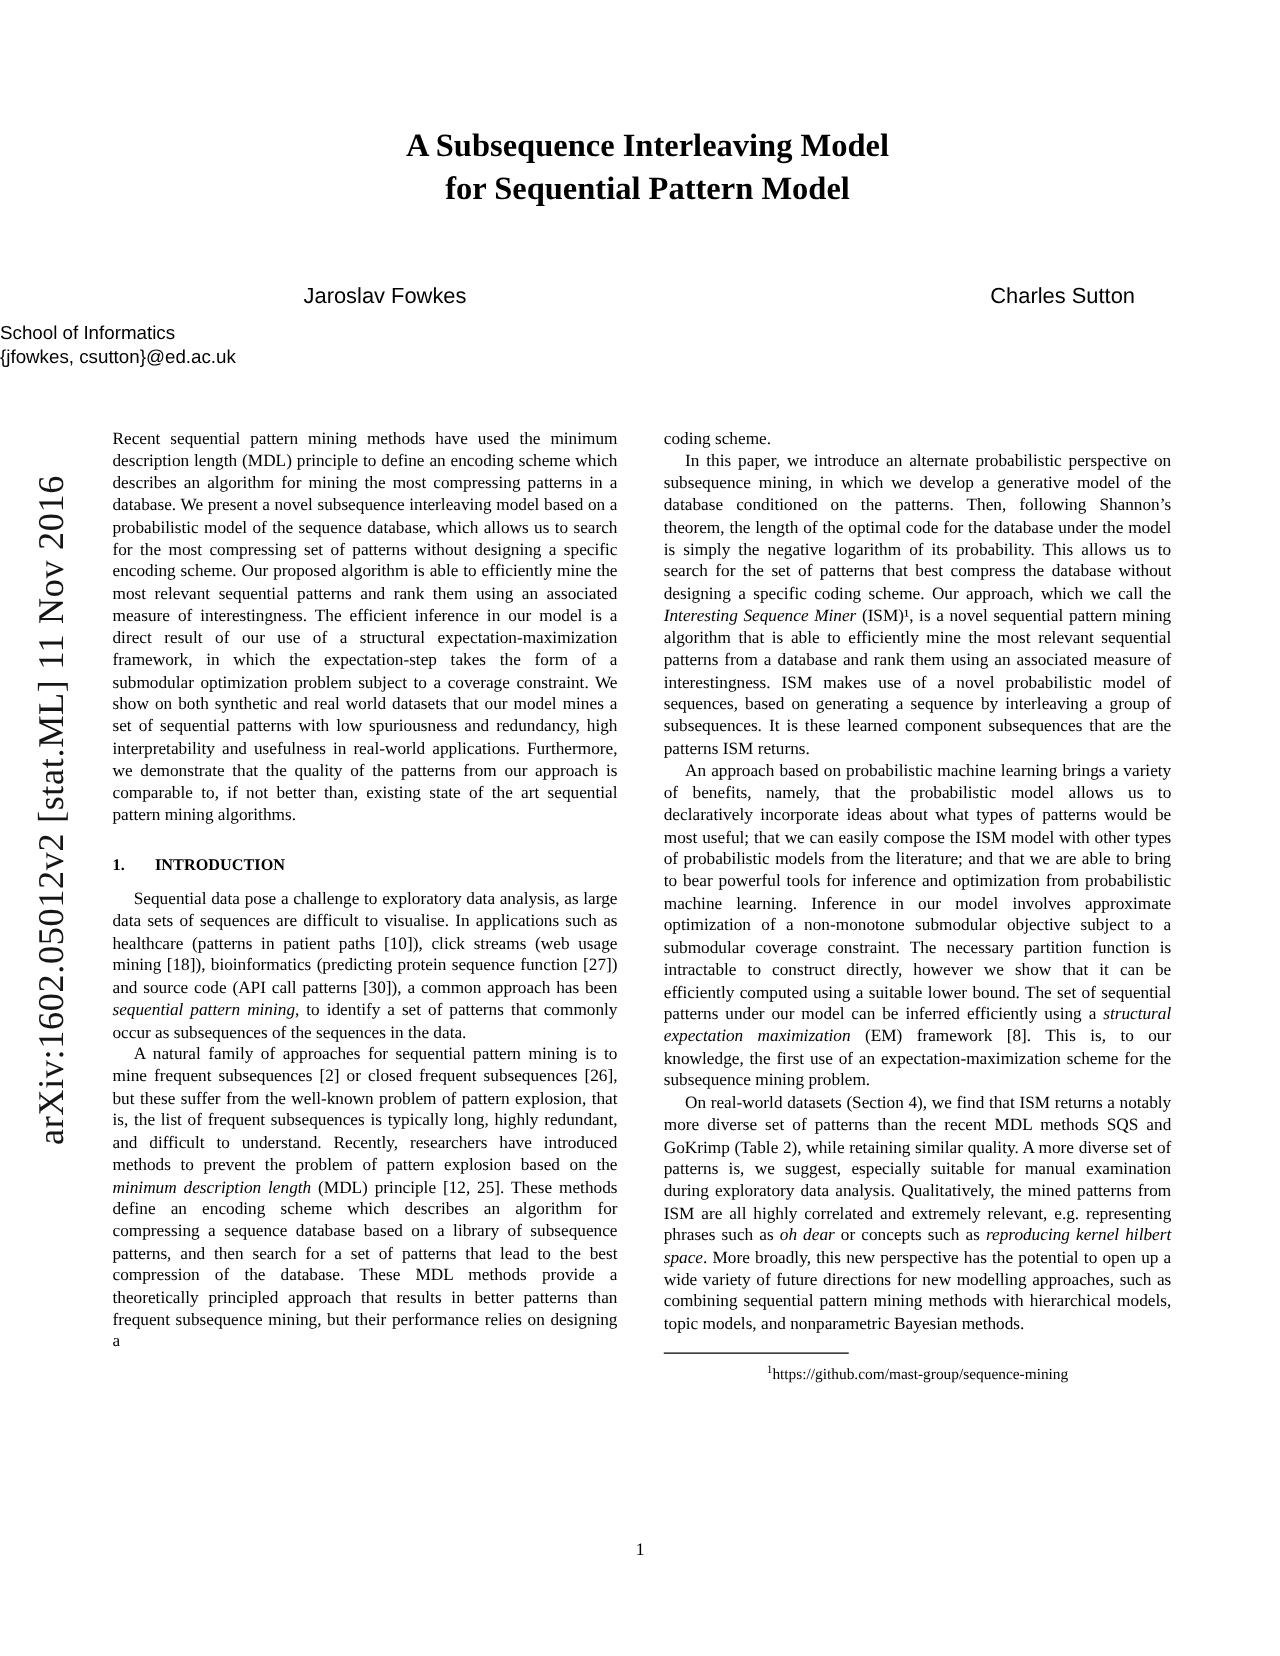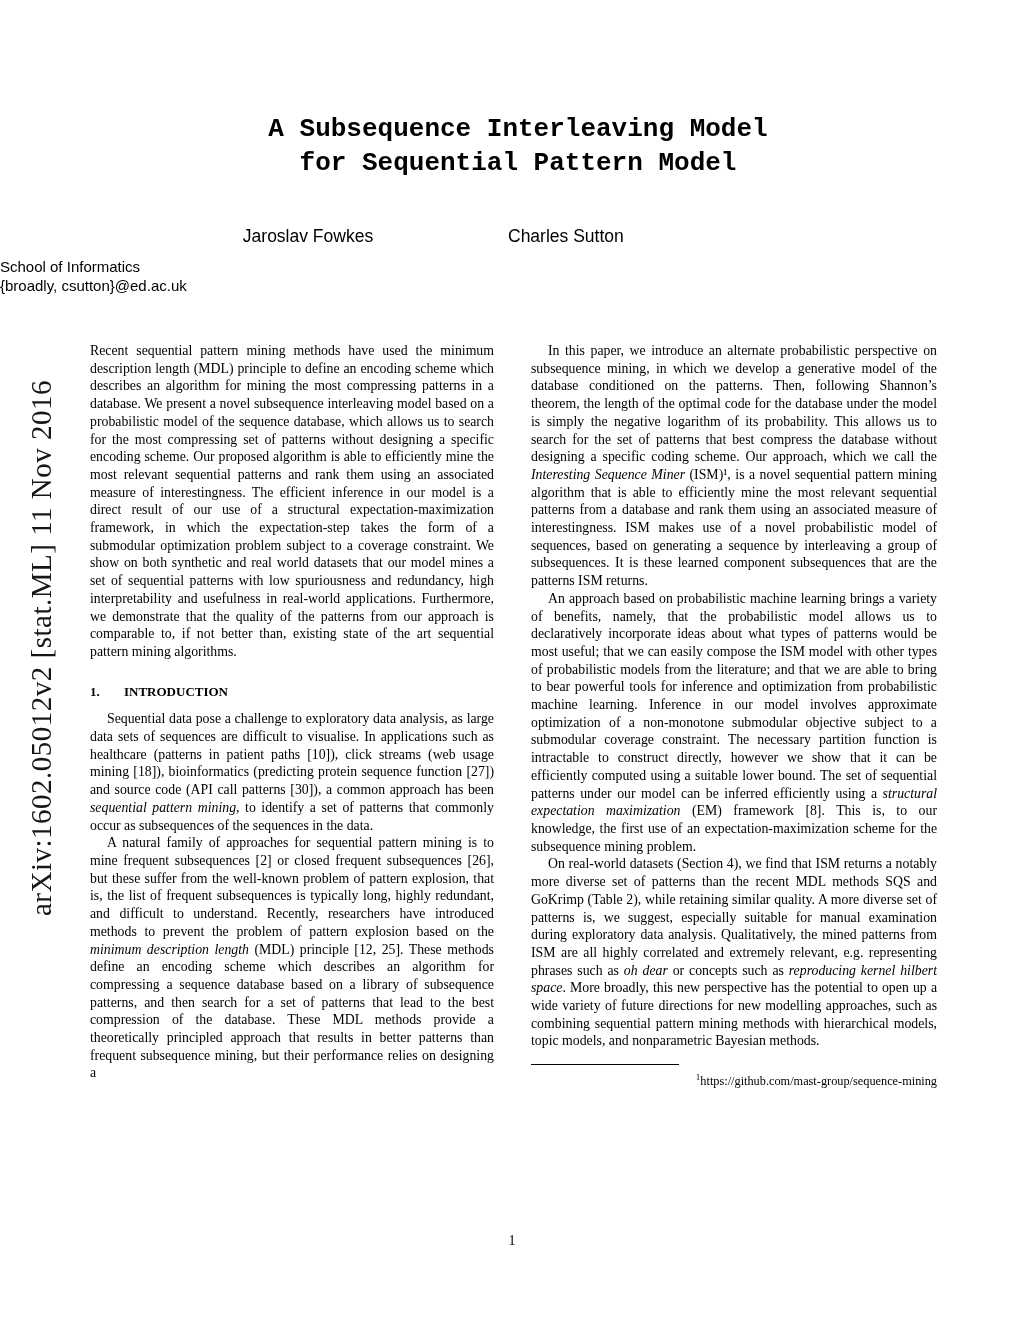--- a/index.html
+++ b/index.html
@@ -12,30 +12,30 @@
   .page { position: relative; width: 1024px; height: 1325px; overflow: hidden; background: #fff; }
 
   .arxiv-watermark {
     position: absolute; left: -263px; top: 626px; width: 620px; height: 44px;
     transform: rotate(-90deg);
     text-align: center; font-size: 29px; letter-spacing: 0.5px; color: #161616;
     font-family: "Liberation Serif", serif; white-space: nowrap;
   }
 
   .title-block {
-    position: absolute; top: 112px; left: 0; width: 100%;
+    position: absolute; top: 100px; left: 0; width: 100%;
     text-align: center;
-    font-family: Liberation Mono, monospace;
+    font-family: Liberation Serif, serif;
     font-weight: bold; font-size: 26px; line-height: 34px; padding-left: 12px;
   }
 
   .authors-row { position: absolute; top: 226px; left: 16px; width: 100%; height: 26px;
     font-family: "Liberation Sans", sans-serif; font-size: 17.5px; }
   .author-left  { position: absolute; left: 92px;  width: 400px; text-align: center; }
-  .author-right { position: absolute; left: 492px; width: 400px; text-align: left; }
+  .author-right { position: absolute; left: 492px; width: 400px; text-align: right; }
 
   .affiliation {
     position: absolute; top: 258px; left: 0; width: 100%;
     font-family: "Liberation Sans", sans-serif;
     font-size: 15px; line-height: 18.5px;
   }
 
   .column {
     position: absolute; top: 342px;
     font-size: 13.8px; line-height: 17.7px;
@@ -47,21 +47,21 @@
   .para { margin: 0; }
   .indent { text-indent: 17px; }
   .para em { font-style: italic; }
 
   h2.abstract-heading { font-size: 18px; margin: 0 0 9px 0; font-weight: bold; letter-spacing: 0.2px; }
   h2.section-heading  { font-size: 13px; margin: 22px 0 10px 0; font-weight: bold; }
   .section-num { display: inline-block; width: 34px; }
 
   .footnote-block { margin-top: 14px; }
   .footnote-rule { width: 148px; border-top: 1px solid #000; margin-bottom: 5px; }
-  .footnote { font-size: 12.3px; line-height: 15px; text-align: right; }
+  .footnote { font-size: 12.3px; line-height: 15px; text-align: center; }
   .footnote sup { font-size: 9px; }
 
   .page-number { position: absolute; top: 1233px; left: 0; width: 100%; text-align: center; font-size: 14px; }
 </style>
 </head>
 <body>
 
 <div class="page">
 
   <div class="arxiv-watermark">arXiv:1602.05012v2  [stat.ML]  11 Nov 2016</div>
@@ -71,32 +71,33 @@
     <div>for Sequential Pattern Model</div>
   </div>
 
   <div class="authors-row">
     <div class="author-left">Jaroslav Fowkes</div>
     <div class="author-right">Charles Sutton</div>
   </div>
 
   <div class="affiliation">
     <div>School of Informatics</div>
-    <div>{broadly, csutton}@ed.ac.uk</div>
+    <div>{jfowkes, csutton}@ed.ac.uk</div>
   </div>
 
   <div class="column col-left">
     <p class="para"><span>Recent sequential pattern mining methods have used the minimum description length (MDL) principle to define an encoding scheme which describes an algorithm for mining the most compressing patterns in a database. We present a novel subsequence interleaving model based on a probabilistic model of the sequence database, which allows us to search for the most compressing set of patterns without designing a specific encoding scheme. Our proposed algorithm is able to efficiently mine the most relevant sequential patterns and rank them using an associated measure of interestingness. The efficient inference in our model is a direct result of our use of a structural expectation-maximization framework, in which the expectation-step takes the form of a submodular optimization problem subject to a coverage constraint. We show on both synthetic and real world datasets that our model mines a set of sequential patterns with low spuriousness and redundancy, high interpretability and usefulness in real-world applications. Furthermore, we demonstrate that the quality of the patterns from our approach is comparable to, if not better than, existing state of the art sequential pattern mining algorithms.</span></p>
 
     <h2 class="section-heading"><span class="section-num">1.</span><span>INTRODUCTION</span></h2>
     <p class="para indent"><span>Sequential data pose a challenge to exploratory data analysis, as large data sets of sequences are difficult to visualise. In applications such as healthcare (patterns in patient paths [10]), click streams (web usage mining [18]), bioinformatics (predicting protein sequence function [27]) and source code (API call patterns [30]), a common approach has been </span><em>sequential pattern mining</em><span>, to identify a set of patterns that commonly occur as subsequences of the sequences in the data.</span></p>
     <p class="para indent"><span>A natural family of approaches for sequential pattern mining is to mine frequent subsequences [2] or closed frequent subsequences [26], but these suffer from the well-known problem of pattern explosion, that is, the list of frequent subsequences is typically long, highly redundant, and difficult to understand. Recently, researchers have introduced methods to prevent the problem of pattern explosion based on the </span><em>minimum description length</em><span> (MDL) principle [12, 25]. These methods define an encoding scheme which describes an algorithm for compressing a sequence database based on a library of subsequence patterns, and then search for a set of patterns that lead to the best compression of the database. These MDL methods provide a theoretically principled approach that results in better patterns than frequent subsequence mining, but their performance relies on designing a</span></p>
   </div>
 
   <div class="column col-right">
+    <p class="para"><span>coding scheme.</span></p>
     <p class="para indent"><span>In this paper, we introduce an alternate probabilistic perspective on subsequence mining, in which we develop a generative model of the database conditioned on the patterns. Then, following Shannon’s theorem, the length of the optimal code for the database under the model is simply the negative logarithm of its probability. This allows us to search for the set of patterns that best compress the database without designing a specific coding scheme. Our approach, which we call the </span><em>Interesting Sequence Miner</em><span> (ISM)¹, is a novel sequential pattern mining algorithm that is able to efficiently mine the most relevant sequential patterns from a database and rank them using an associated measure of interestingness. ISM makes use of a novel probabilistic model of sequences, based on generating a sequence by interleaving a group of subsequences. It is these learned component subsequences that are the patterns ISM returns.</span></p>
     <p class="para indent"><span>An approach based on probabilistic machine learning brings a variety of benefits, namely, that the probabilistic model allows us to declaratively incorporate ideas about what types of patterns would be most useful; that we can easily compose the ISM model with other types of probabilistic models from the literature; and that we are able to bring to bear powerful tools for inference and optimization from probabilistic machine learning. Inference in our model involves approximate optimization of a non-monotone submodular objective subject to a submodular coverage constraint. The necessary partition function is intractable to construct directly, however we show that it can be efficiently computed using a suitable lower bound. The set of sequential patterns under our model can be inferred efficiently using a </span><em>structural expectation maximization</em><span> (EM) framework [8]. This is, to our knowledge, the first use of an expectation-maximization scheme for the subsequence mining problem.</span></p>
     <p class="para indent"><span>On real-world datasets (Section 4), we find that ISM returns a notably more diverse set of patterns than the recent MDL methods SQS and GoKrimp (Table 2), while retaining similar quality. A more diverse set of patterns is, we suggest, especially suitable for manual examination during exploratory data analysis. Qualitatively, the mined patterns from ISM are all highly correlated and extremely relevant, e.g. representing phrases such as </span><em>oh dear</em><span> or concepts such as </span><em>reproducing kernel hilbert space</em><span>. More broadly, this new perspective has the potential to open up a wide variety of future directions for new modelling approaches, such as combining sequential pattern mining methods with hierarchical models, topic models, and nonparametric Bayesian methods.</span></p>
 
     <div class="footnote-block">
       <div class="footnote-rule"></div>
       <div class="footnote"><sup>1</sup><span>https://github.com/mast-group/sequence-mining</span></div>
     </div>
   </div>
 

